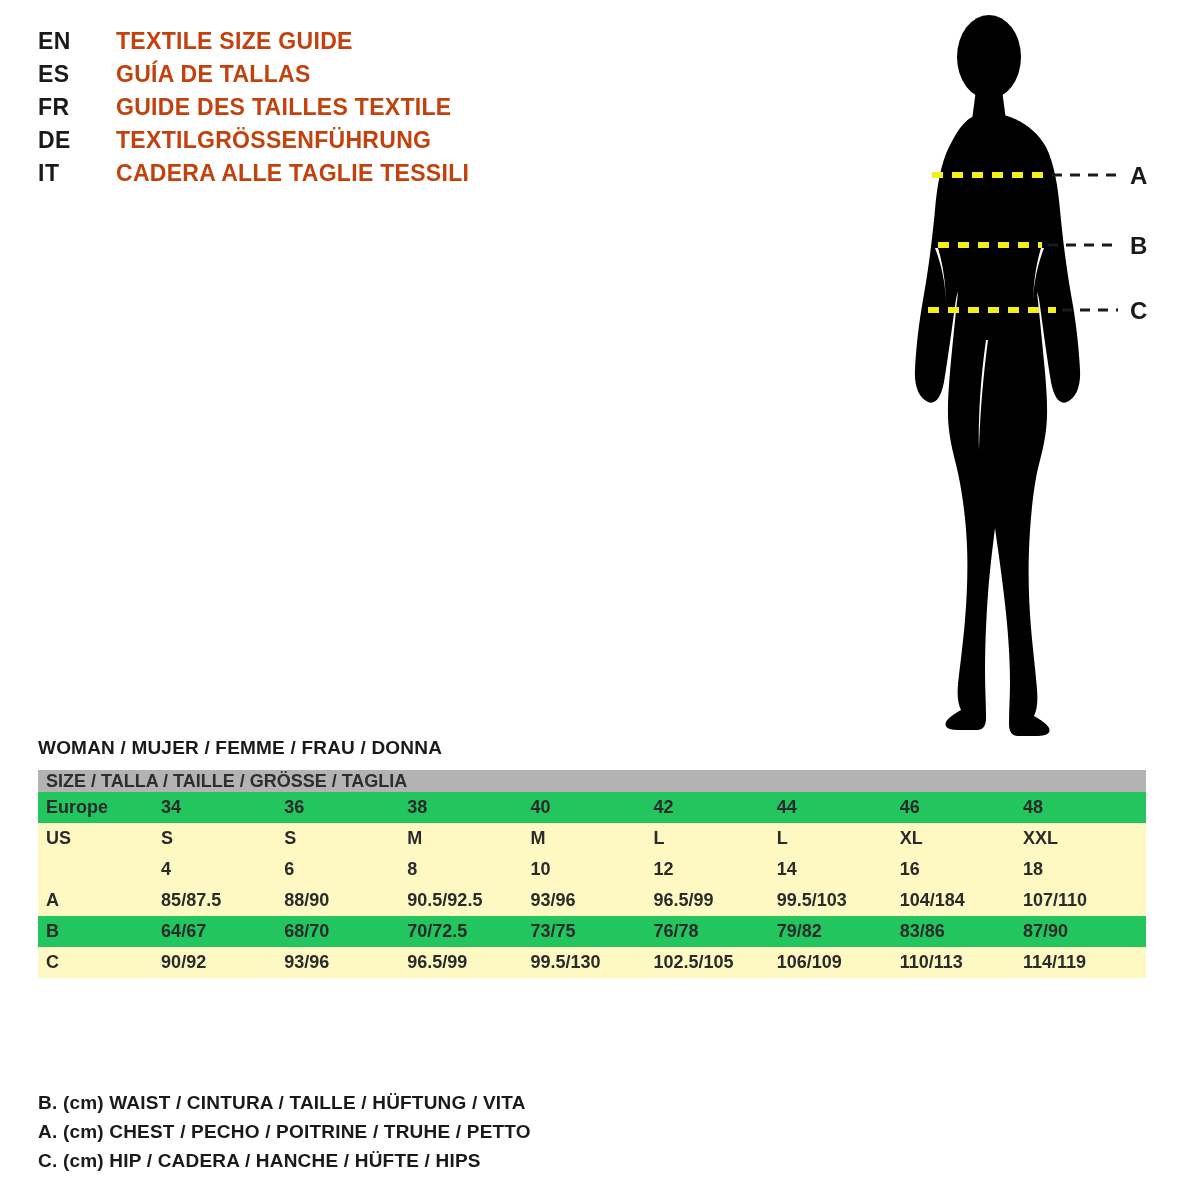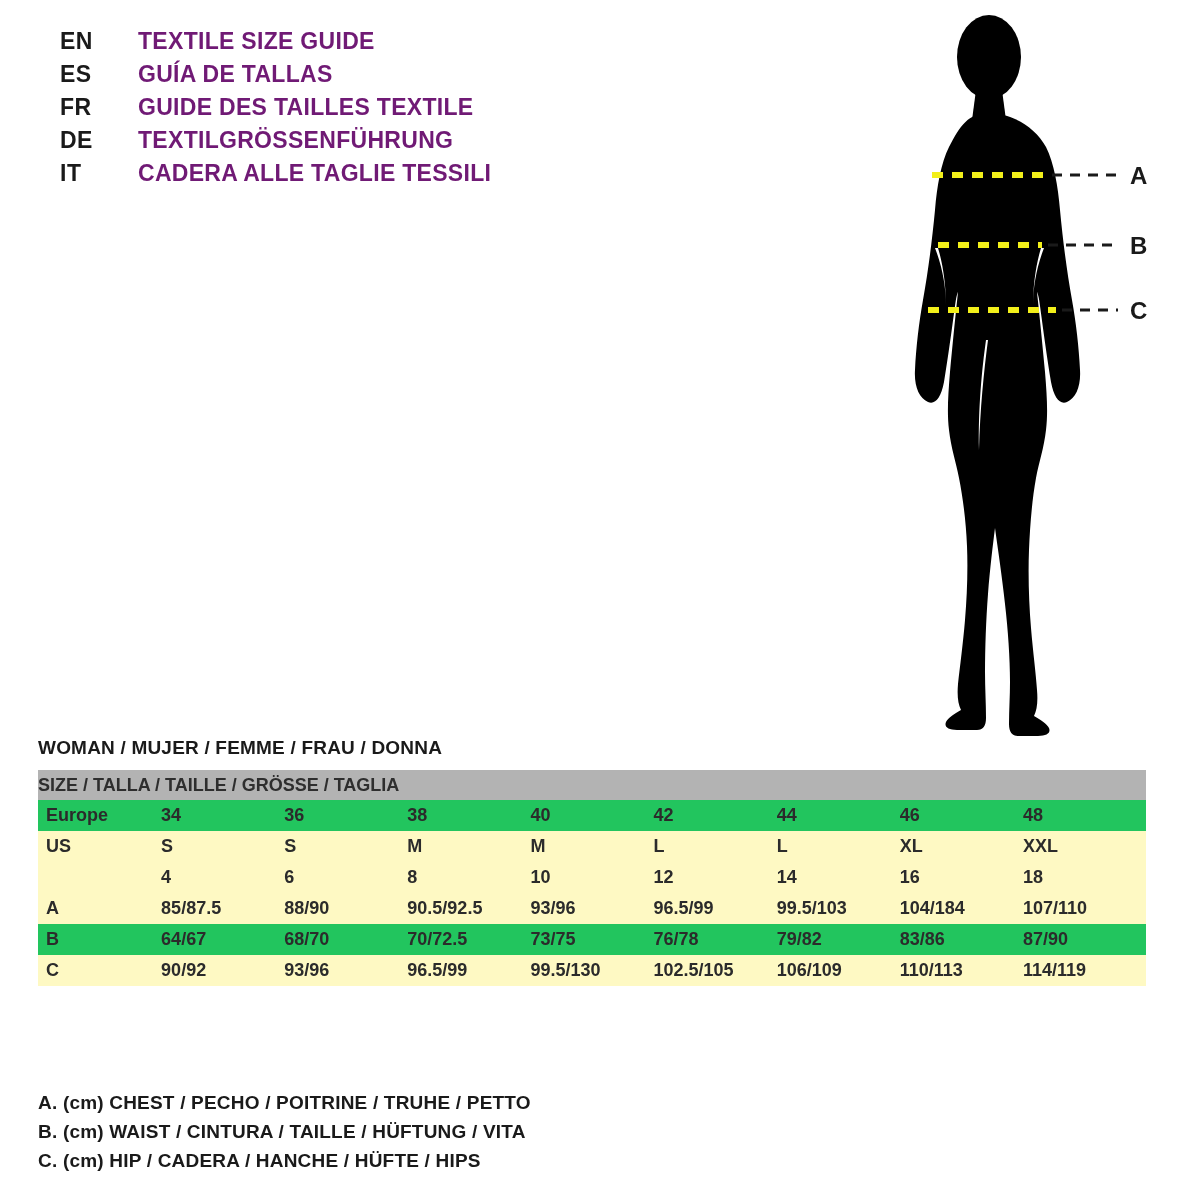--- a/index.html
+++ b/index.html
@@ -27,27 +27,26 @@
     display: flex;
     align-items: baseline;
     height: 33px;
   }
   .lang-code {
     width: 78px;
     font-size: 23px;
     font-weight: bold;
     letter-spacing: 0.5px;
     color: #1a1a1a;
-    margin-left: 22px;
   }
   .lang-title {
     font-size: 23px;
     font-weight: bold;
     letter-spacing: 0.3px;
-    color: #701a75;
+    color: #c2410c;
     white-space: nowrap;
   }
 
   
   #figure-area {
     position: absolute;
     left: 860px;
     top: 10px;
     width: 330px;
     height: 740px;
@@ -84,24 +83,24 @@
     font-size: 18px;
     font-weight: bold;
     color: #2b2b2b;
     padding: 0;
     height: 31px;
     vertical-align: middle;
   }
   .hdr-row th {
     background: #b3b3b3;
     text-align: left;
-    padding-left: 0;
+    padding-left: 8px;
     font-size: 18px;
     color: #2e2e2e;
-    height: 30px;
+    height: 22px;
   }
   .row-label {
     text-align: left;
     padding-left: 8px;
     width: 180px;
   }
   td.val {
   }
   tr.shade td { background: #fef9c3; }
   tr.plain td { background: #22c55e; }
@@ -295,16 +294,16 @@
         <td class="val">102.5/105</td>
         <td class="val">106/109</td>
         <td class="val">110/113</td>
         <td class="val">114/119</td>
       </tr>
     </tbody>
   </table>
 </div>
 
 <div id="footnotes">
+  <div class="footnote">B. (cm) WAIST / CINTURA / TAILLE / HÜFTUNG / VITA</div>
   <div class="footnote">A. (cm) CHEST / PECHO / POITRINE / TRUHE / PETTO</div>
-  <div class="footnote">B. (cm) WAIST / CINTURA / TAILLE / HÜFTUNG / VITA</div>
   <div class="footnote">C. (cm) HIP / CADERA / HANCHE / HÜFTE / HIPS</div>
 </div>
 
 </body></html>

